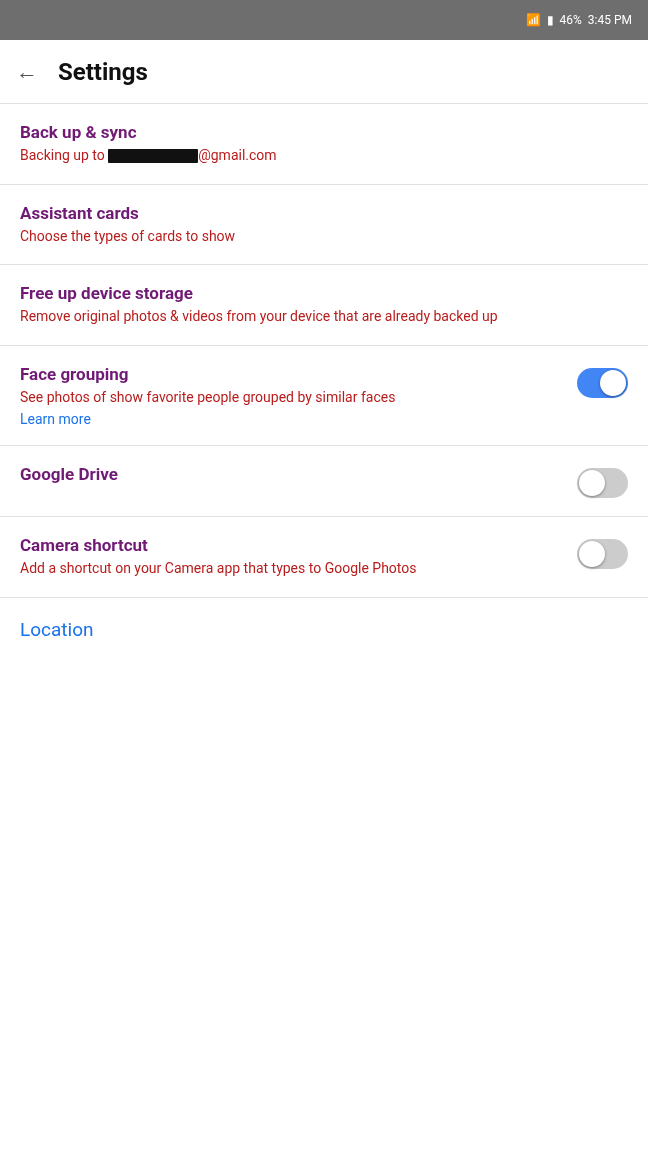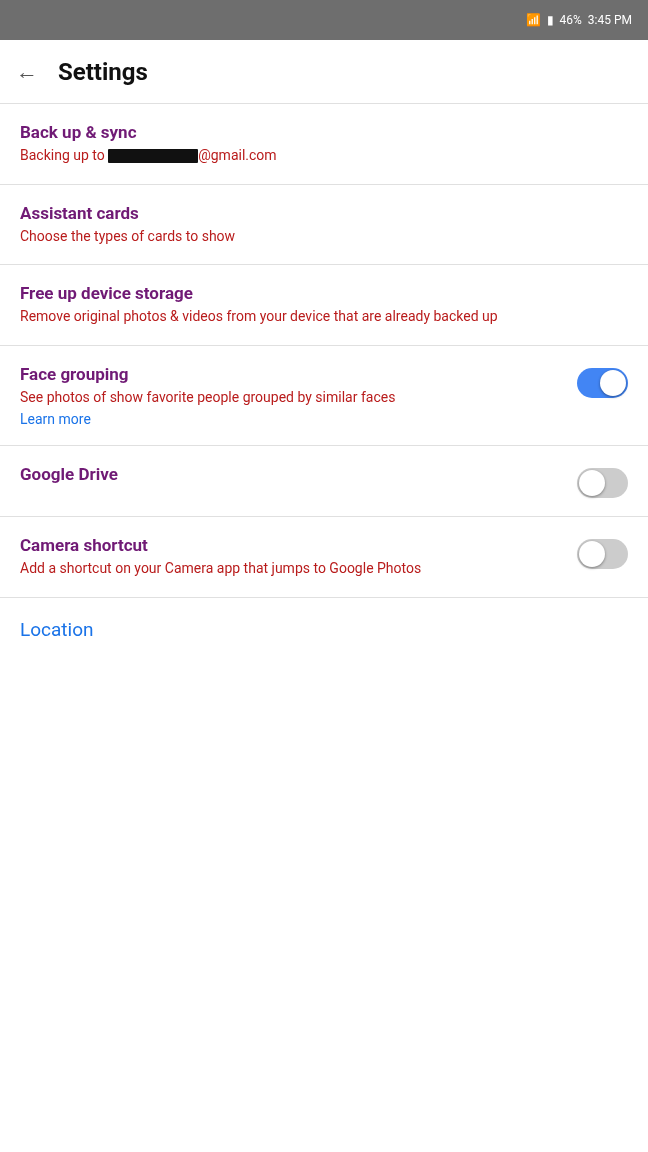--- a/index.html
+++ b/index.html
@@ -207,20 +207,20 @@
     <div class="setting-title">Google Drive</div>
   </div>
   <div class="toggle off">
     <div class="toggle-knob"></div>
   </div>
 </div>
 
 <div class="setting-item">
   <div class="setting-text">
     <div class="setting-title">Camera shortcut</div>
-    <div class="setting-subtitle">Add a shortcut on your Camera app that jumps to Google Photos</div>
+    <div class="setting-subtitle">Add a shortcut on your Camera app that types to Google Photos</div>
   </div>
   <div class="toggle off">
     <div class="toggle-knob"></div>
   </div>
 </div>
 
 <div class="location-link">Location</div>
 
 </body></html>

